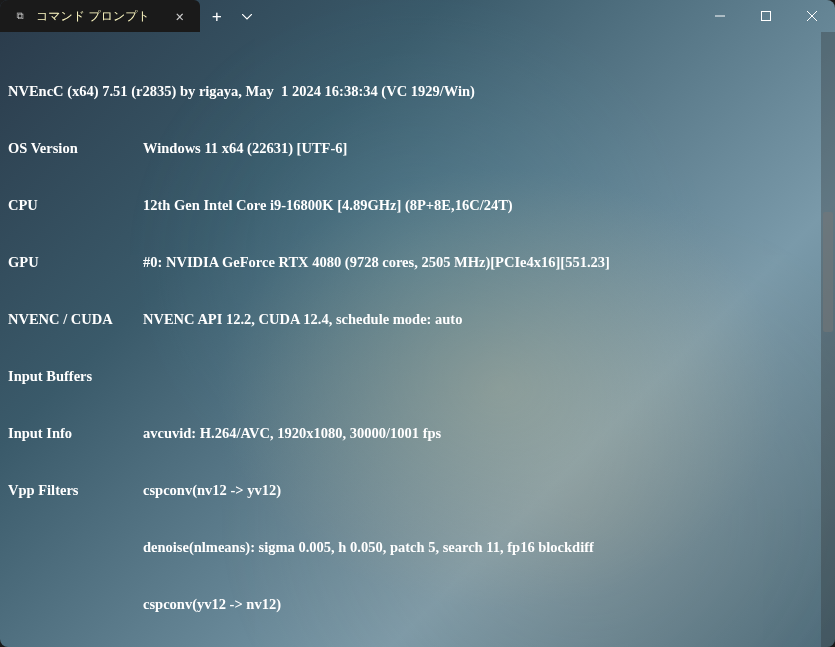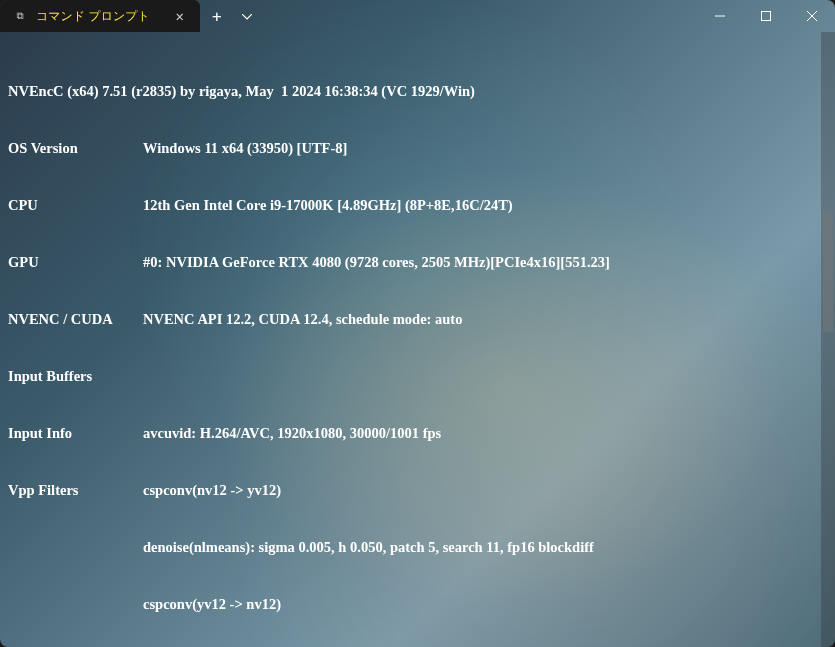--- a/index.html
+++ b/index.html
@@ -50,21 +50,21 @@
     .tab-icon {
       width: 16px;
       height: 16px;
       display: flex;
       align-items: center;
       justify-content: center;
       font-size: 10px;
       color: #ccc;
     }
     .tab-title {
-      color: #fde047;
+      color: #fef9c3;
       font-size: 12px;
       font-family: "Yu Gothic UI", sans-serif;
       flex: 1;
     }
     .tab-close {
       color: #ccc;
       font-size: 14px;
       cursor: pointer;
       padding: 2px 4px;
     }
@@ -173,22 +173,22 @@
         <svg viewBox="0 0 10 10">
             <line x1="0" y1="0" x2="10" y2="10" stroke="#fff" stroke-width="1"></line>
             <line x1="10" y1="0" x2="0" y2="10" stroke="#fff" stroke-width="1"></line>
           </svg>
       </div>
     </div>
   </div>
 
   <div class="terminal">
     <span class="line">NVEncC (x64) 7.51 (r2835) by rigaya, May  1 2024 16:38:34 (VC 1929/Win)</span>
-    <span class="kv-row"><span class="kv-key">OS Version</span><span>Windows 11 x64 (33950) [UTF-8]</span></span>
-    <span class="kv-row"><span class="kv-key">CPU</span><span>12th Gen Intel Core i9-17000K [4.89GHz] (8P+8E,16C/24T)</span></span>
+    <span class="kv-row"><span class="kv-key">OS Version</span><span>Windows 11 x64 (22631) [UTF-6]</span></span>
+    <span class="kv-row"><span class="kv-key">CPU</span><span>12th Gen Intel Core i9-16800K [4.89GHz] (8P+8E,16C/24T)</span></span>
     <span class="kv-row"><span class="kv-key">GPU</span><span>#0: NVIDIA GeForce RTX 4080 (9728 cores, 2505 MHz)[PCIe4x16][551.23]</span></span>
     <span class="kv-row"><span class="kv-key">NVENC / CUDA</span><span>NVENC API 12.2, CUDA 12.4, schedule mode: auto</span></span>
     <span class="kv-row"><span class="kv-key">Input Buffers</span></span>
     <span class="kv-row"><span class="kv-key">Input Info</span><span>avcuvid: H.264/AVC, 1920x1080, 30000/1001 fps</span></span>
     <span class="kv-row"><span class="kv-key">Vpp Filters</span><span>cspconv(nv12 -&gt; yv12)</span></span>
     <span class="kv-row"><span class="kv-key"></span><span>denoise(nlmeans): sigma 0.005, h 0.050, patch 5, search 11, fp16 blockdiff</span></span>
     <span class="kv-row"><span class="kv-key"></span><span>cspconv(yv12 -&gt; nv12)</span></span>
     
     
     

